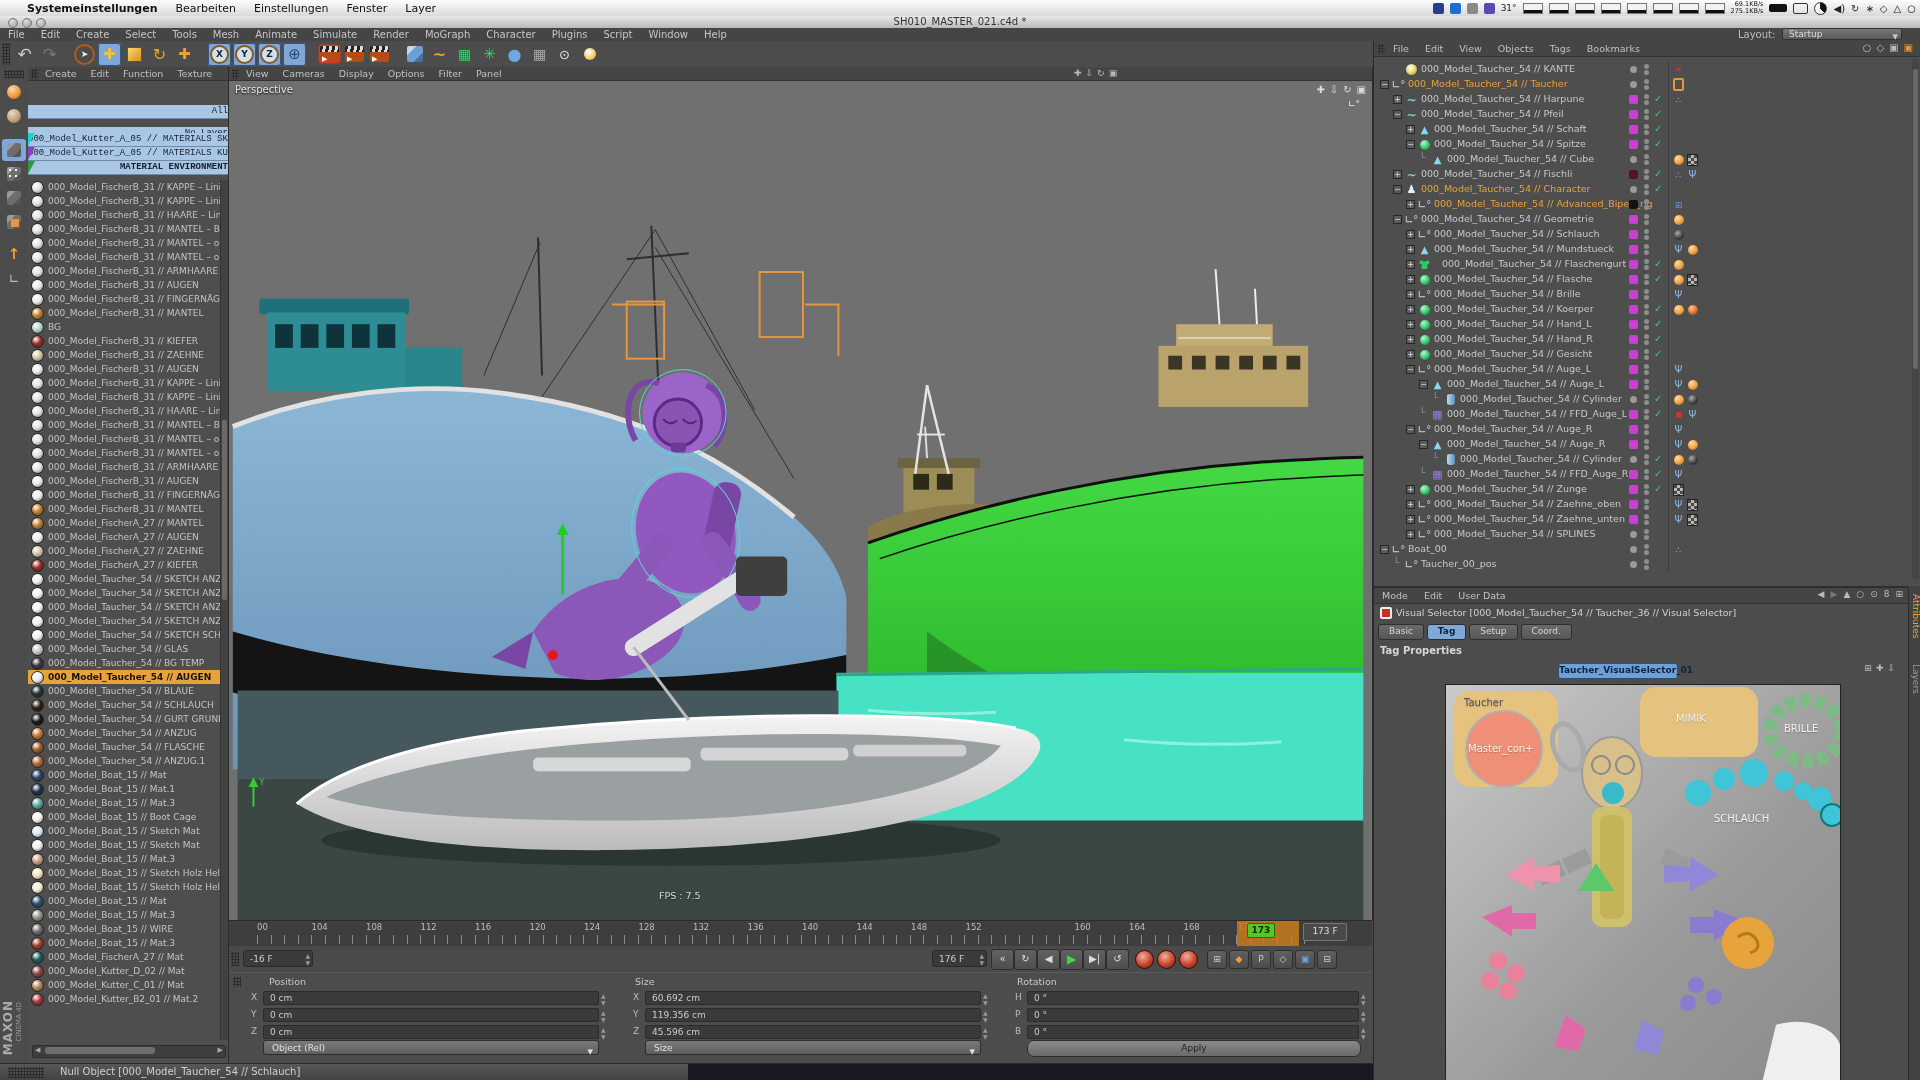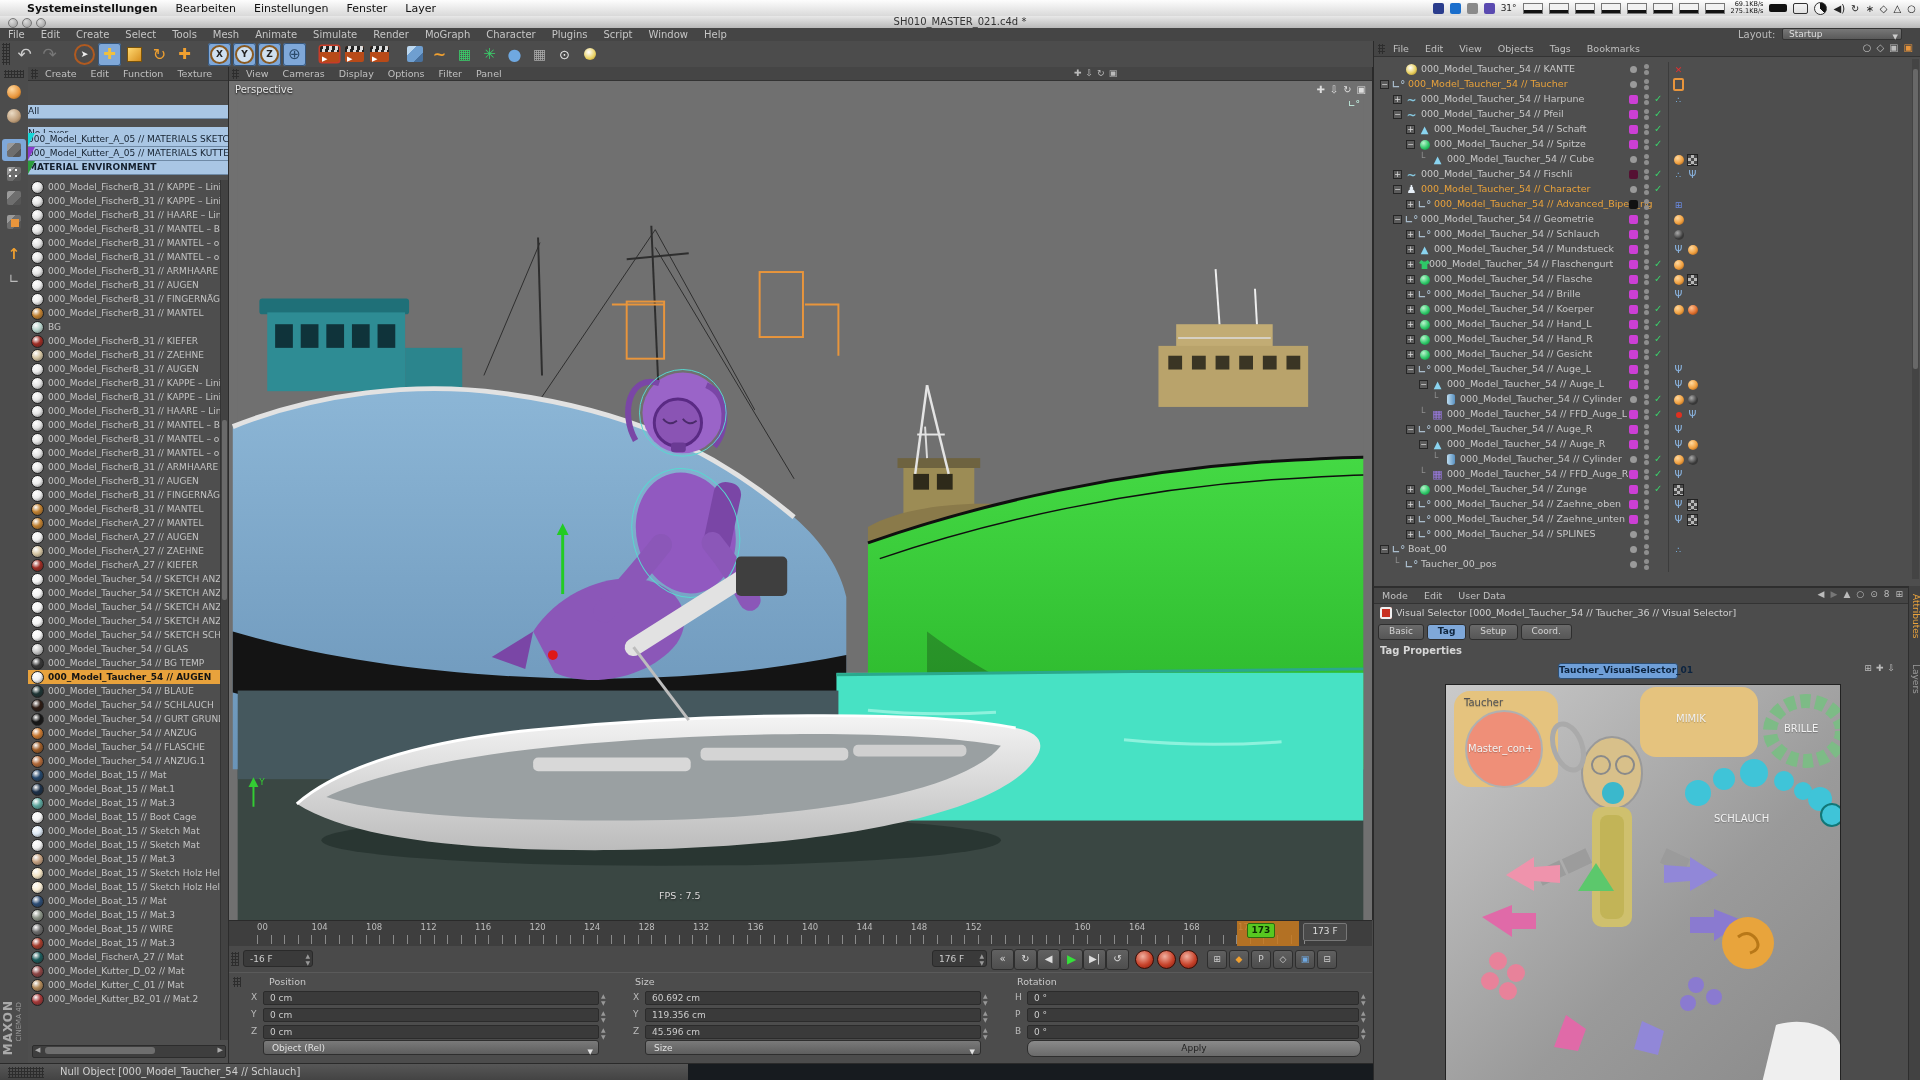--- a/index.html
+++ b/index.html
@@ -62,21 +62,21 @@
   .mball{width:14px;height:14px;border-radius:50%;background:radial-gradient(circle at 35% 30%,#ffd9a0,#e8953c 60%,#7a4a10);}
   #maxonbrand{left:0;top:998px;width:28px;height:66px;color:#9a9a9a;}
   #maxonbrand .mx{position:absolute;left:1px;top:2px;writing-mode:vertical-rl;transform:rotate(180deg);
     font-weight:bold;font-size:12px;letter-spacing:1px;color:#aaa;}
   #maxonbrand .cn{position:absolute;left:15px;top:4px;writing-mode:vertical-rl;transform:rotate(180deg);font-size:7px;color:#999;}
   
   #matpanel{left:28px;top:67px;width:200px;height:996px;background:#4e4e4e;border-right:1px solid #2c2c2c;}
   #matmenu{position:absolute;left:0;top:0;width:200px;height:13px;background:#454545;border-bottom:1px solid #333;display:flex;align-items:center;}
   #matmenu .mi{font-size:9.5px;color:#c0c0c0;margin:0 7px;}
   .layerrow{position:absolute;left:0;width:200px;height:13px;background:#a9c6e4;border-bottom:1px solid #6f8aa6;
-    color:#14202e;font-size:9px;text-align:left;line-height:13px;overflow:hidden;white-space:nowrap;}
+    color:#14202e;font-size:9px;text-align:right;line-height:13px;overflow:hidden;white-space:nowrap;font-family:Liberation Mono, monospace;}
   .layerrow .tab{position:absolute;left:0;top:0;width:0;height:0;border-style:solid;border-width:13px 7px 0 0;}
   .matrow{position:absolute;left:0;width:193px;height:14px;display:flex;align-items:center;gap:4px;
     color:#c4c4c4;font-size:9px;white-space:nowrap;overflow:hidden;padding-left:3px;box-sizing:border-box;}
   .matrow.sel{background:#e8a23c;color:#141414;font-weight:bold;}
   .mball2{flex:0 0 11px;width:11px;height:11px;border-radius:50%;border:1px solid #222;}
   #matvscroll{position:absolute;right:0;top:113px;width:7px;height:860px;background:#424242;border-left:1px solid #333;}
   #matvscroll .thumb{position:absolute;left:1px;top:240px;width:5px;height:180px;background:#6a6a6a;border-radius:2px;}
   #mathscroll{position:absolute;left:4px;top:978px;width:192px;height:11px;background:#3e3e3e;border:1px solid #2c2c2c;border-radius:2px;}
   #mathscroll .thumb{position:absolute;left:12px;top:1px;width:110px;height:7px;background:#6e6e6e;border-radius:3px;}
   #mathscroll .ar{position:absolute;top:0;font-size:7px;color:#aaa;line-height:9px;}
@@ -1092,21 +1092,21 @@
             <span class="tag">
               <i class="tball"></i>
             </span>
           </span>
         </div>
         <div class="omrow" style="top: 216px;">
           <span class="exp" style="left: 32px;">+</span>
           <span class="oicon" style="left: 44px;">
             <span style="width: 11px; height: 9px; background: rgb(46, 200, 104); clip-path: polygon(20% 0px, 40% 18%, 60% 18%, 80% 0px, 100% 32%, 76% 46%, 76% 100%, 24% 100%, 24% 46%, 0px 32%);"></span>
           </span>
-          <span class="omlabel" style="left: 55px;">000_Model_Taucher_54 // Flaschengurt</span>
+          <span class="omlabel" style="left: 68px;">000_Model_Taucher_54 // Flaschengurt</span>
           <span class="colsq" style="background: rgb(204, 63, 212);"></span>
           <span class="visdots">
             <i style="top: 0px;"></i>
             <i style="top: 6px;"></i>
           </span>
           <span class="chk">✓</span>
           <span class="omsep"></span>
           <span class="tags">
             <span class="tag">
               <i class="tball"></i>

